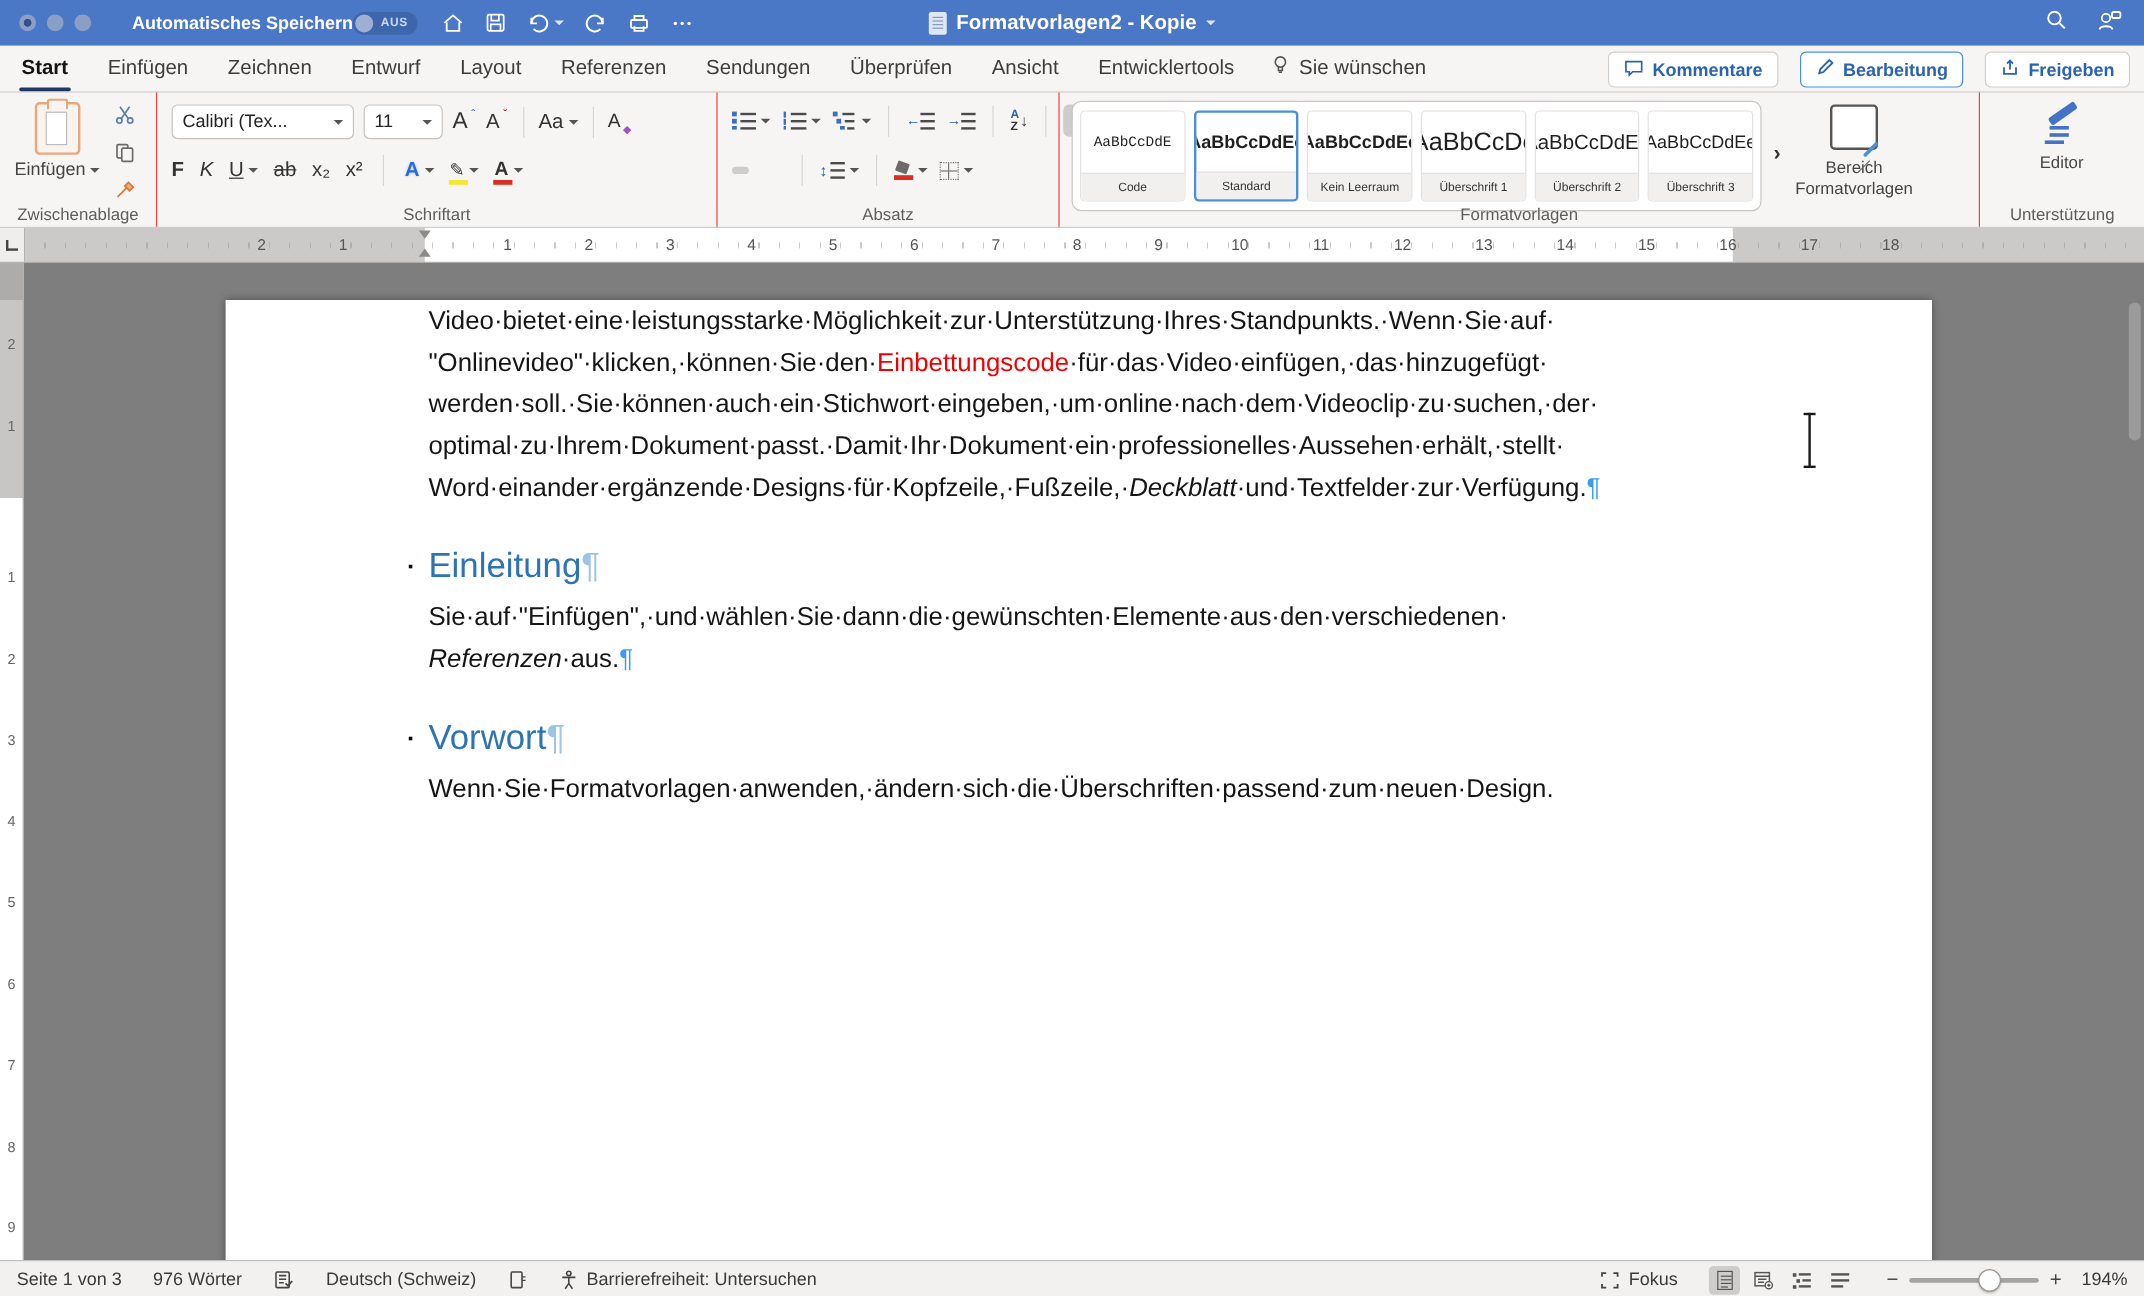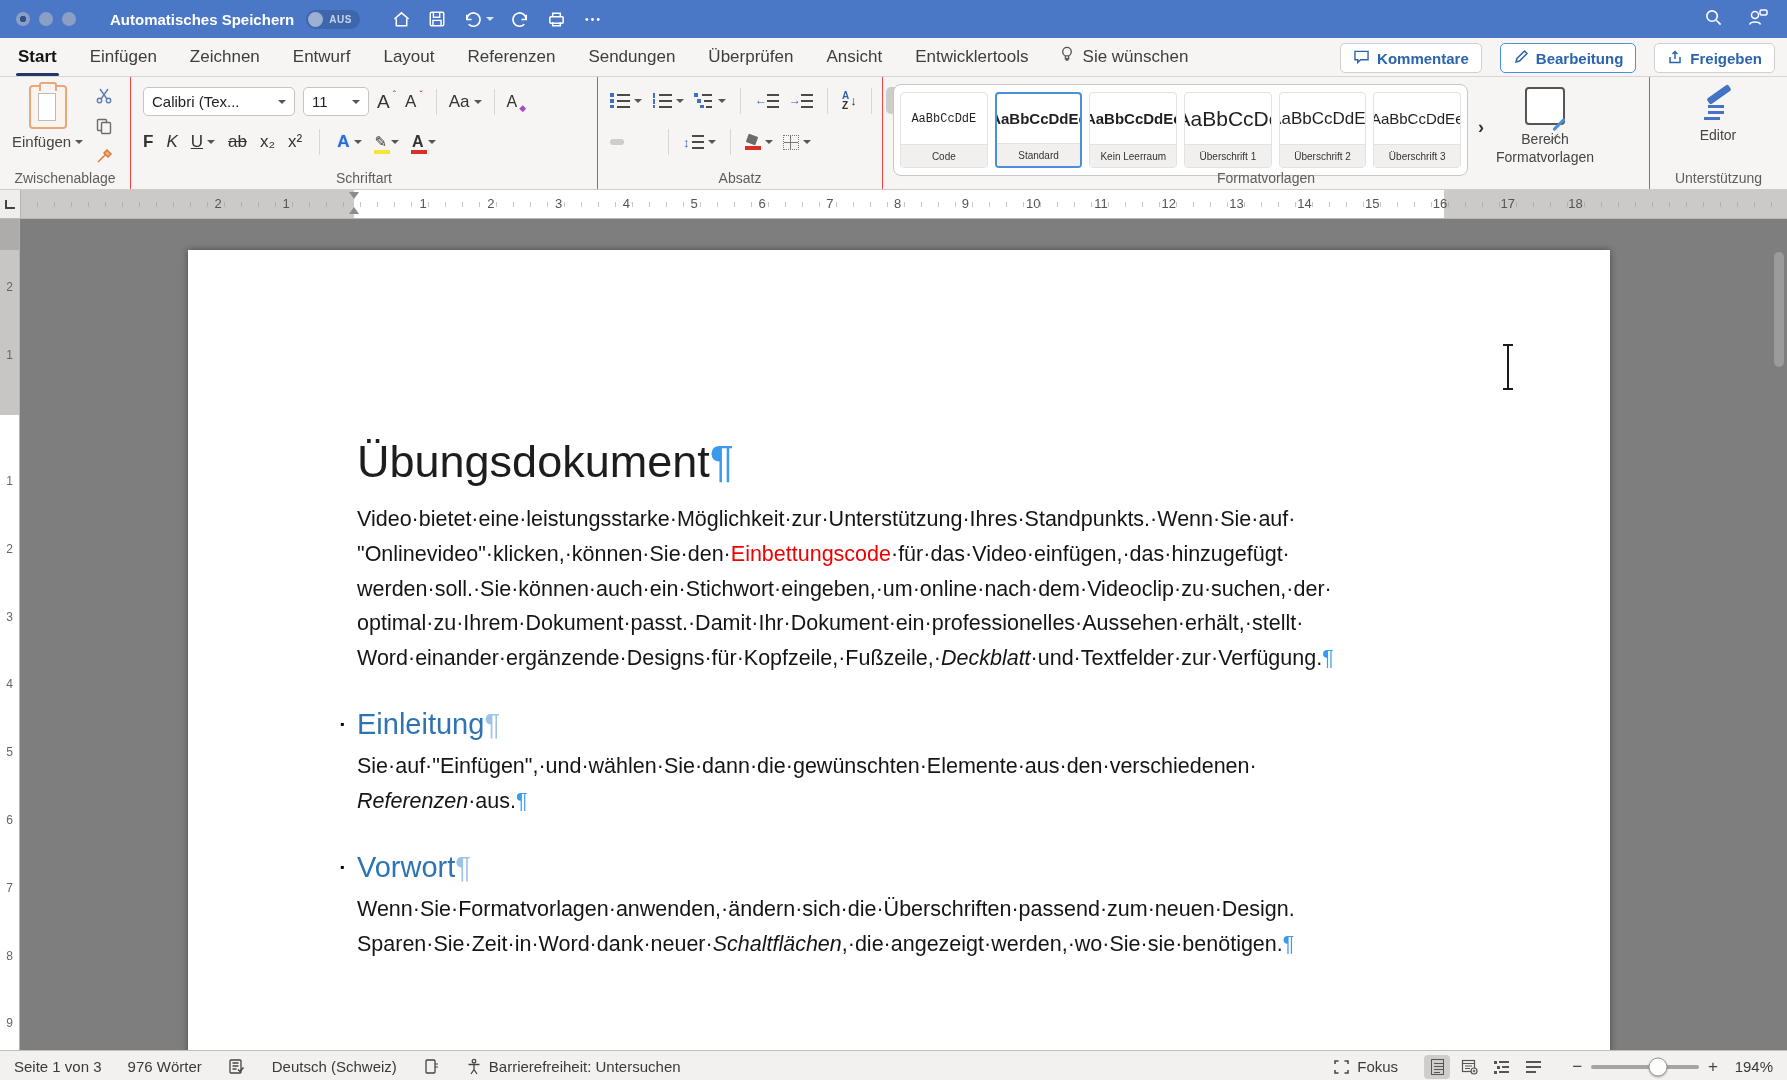--- a/index.html
+++ b/index.html
@@ -4,21 +4,21 @@
 <style>
   html,body{margin:0;padding:0;background:#5e5e5e;}
   .app{position:relative;width:1787px;height:1080px;overflow:hidden;
        font-family:"Liberation Sans",sans-serif;background:#7e7e7e;
        -webkit-font-smoothing:antialiased;}
   
   .titlebar{position:relative;height:38px;background:#4a77c6;display:flex;align-items:center;color:#fff;}
   .traffic{display:flex;gap:9px;margin-left:16px;}
   .tl{width:14px;height:14px;border-radius:50%;background:#8b9fc6;}
   .tl.first{background:radial-gradient(circle at 50% 50%, #32508c 0 3px, #8b9fc6 3.5px);}
-  .tb-left{display:flex;align-items:center;gap:12px;margin-left:34px;}
+  .tb-left{display:flex;align-items:center;margin-left:34px;}
   .autosave-label{font-weight:bold;font-size:15px;}
   .toggle{width:54px;height:19px;border-radius:10px;background:#3e66ac;display:flex;align-items:center;position:relative;}
   .toggle .knob{width:15px;height:15px;border-radius:50%;background:#9db0d4;margin-left:2px;}
   .toggle .tstate{font-size:10px;font-weight:bold;color:#c9d5ec;margin-left:6px;letter-spacing:.5px;}
   .tb-icons{display:flex;align-items:center;gap:17px;margin-left:20px;}
   .tb-icons svg{display:block;}
   .chev-dn{width:0;height:0;border-left:4px solid transparent;border-right:4px solid transparent;border-top:4px solid #dce5f5;}
   .tb-title{position:absolute;left:0;right:0;text-align:center;font-size:17px;font-weight:bold;display:flex;justify-content:center;align-items:center;gap:8px;pointer-events:none;}
   .doc-ico{width:15px;height:19px;background:#dfe7f3;border-radius:2px;position:relative;}
   .doc-ico:before{content:"";position:absolute;left:3px;top:4px;width:9px;height:1.5px;background:#7d9cc9;box-shadow:0 3px 0 #7d9cc9,0 6px 0 #7d9cc9,0 9px 0 #7d9cc9;}
@@ -229,20 +229,25 @@
           </span>
         <span>
             <svg width="19" height="19" viewBox="0 0 20 20" fill="#fff">
               <circle cx="4" cy="10" r="1.5"></circle>
               <circle cx="10" cy="10" r="1.5"></circle>
               <circle cx="16" cy="10" r="1.5"></circle>
             </svg>
           </span>
       </div>
     </div>
+    <div class="tb-title">
+      <span class="doc-ico"></span>
+      <span>Formatvorlagen2 - Kopie</span>
+      <span class="chev-dn"></span>
+    </div>
     <div class="tb-right">
       <span><svg width="19" height="19" viewBox="0 0 20 20" fill="none" stroke="#fff" stroke-width="1.7">
             <circle cx="8.5" cy="8.5" r="5.5"></circle>
             <path d="m13 13 4.5 4.5"></path>
           </svg></span>
       <span><svg width="22" height="20" viewBox="0 0 22 20" fill="none" stroke="#fff" stroke-width="1.5">
             <circle cx="8" cy="8" r="3.5"></circle>
             <path d="M2.5 17.5c1-3.5 10-3.5 11 0"></path>
             <rect x="13" y="3" width="7" height="5" rx="1.5"></rect>
           </svg></span>
@@ -521,23 +526,20 @@
         <span class="vnum" style="top: 465.4px;">4</span>
         <span class="vnum" style="top: 533.2px;">5</span>
         <span class="vnum" style="top: 601px;">6</span>
         <span class="vnum" style="top: 668.8px;">7</span>
         <span class="vnum" style="top: 736.6px;">8</span>
         <span class="vnum" style="top: 804.4px;">9</span>
       </div>
     <div class="doc-viewport">
       <div class="page">
         <div class="page-content" id="doc-host">
-            <div class="blk blk-title">
-              <div class="dline"><span>Übungsdokument</span><span class="seg-pilcrow">¶</span></div>
-            </div>
             <div class="blk blk-body">
               <div class="dline"><span>Video·bietet·eine·leistungsstarke·Möglichkeit·zur·Unterstützung·Ihres·Standpunkts.·Wenn·Sie·auf·</span></div>
               <div class="dline"><span>"Onlinevideo"·klicken,·können·Sie·den·</span><span class="seg-red">Einbettungscode</span><span>·für·das·Video·einfügen,·das·hinzugefügt·</span></div>
               <div class="dline"><span>werden·soll.·Sie·können·auch·ein·Stichwort·eingeben,·um·online·nach·dem·Videoclip·zu·suchen,·der·</span></div>
               <div class="dline"><span>optimal·zu·Ihrem·Dokument·passt.·Damit·Ihr·Dokument·ein·professionelles·Aussehen·erhält,·stellt·</span></div>
               <div class="dline"><span>Word·einander·ergänzende·Designs·für·Kopfzeile,·Fußzeile,·</span><span class="seg-italic">Deckblatt</span><span>·und·Textfelder·zur·Verfügung.</span><span class="seg-pilcrow">¶</span></div>
             </div>
             <div class="blk blk-h">
               <span class="hbullet">▪</span>
               <div class="dline"><span>Einleitung</span><span class="seg-hpilcrow">¶</span></div>
@@ -545,21 +547,20 @@
             <div class="blk blk-body">
               <div class="dline"><span>Sie·auf·"Einfügen",·und·wählen·Sie·dann·die·gewünschten·Elemente·aus·den·verschiedenen·</span></div>
               <div class="dline"><span class="seg-italic">Referenzen</span><span>·aus.</span><span class="seg-pilcrow">¶</span></div>
             </div>
             <div class="blk blk-h">
               <span class="hbullet">▪</span>
               <div class="dline"><span>Vorwort</span><span class="seg-hpilcrow">¶</span></div>
             </div>
             <div class="blk blk-body">
               <div class="dline"><span>Wenn·Sie·Formatvorlagen·anwenden,·ändern·sich·die·Überschriften·passend·zum·neuen·Design.</span></div>
-              <div class="dline"><span>Sparen·Sie·Zeit·in·Word·dank·neuer·</span><span class="seg-italic">Schaltflächen</span><span>,·die·angezeigt·werden,·wo·Sie·sie·benötigen.</span><span class="seg-pilcrow">¶</span></div>
             </div>
           </div>
       </div>
       <div class="ibeam"></div>
       <div class="scrollthumb"></div>
     </div>
   </div>
 
   <div class="statusbar">
     <span class="sitem">Seite 1 von 3</span>

